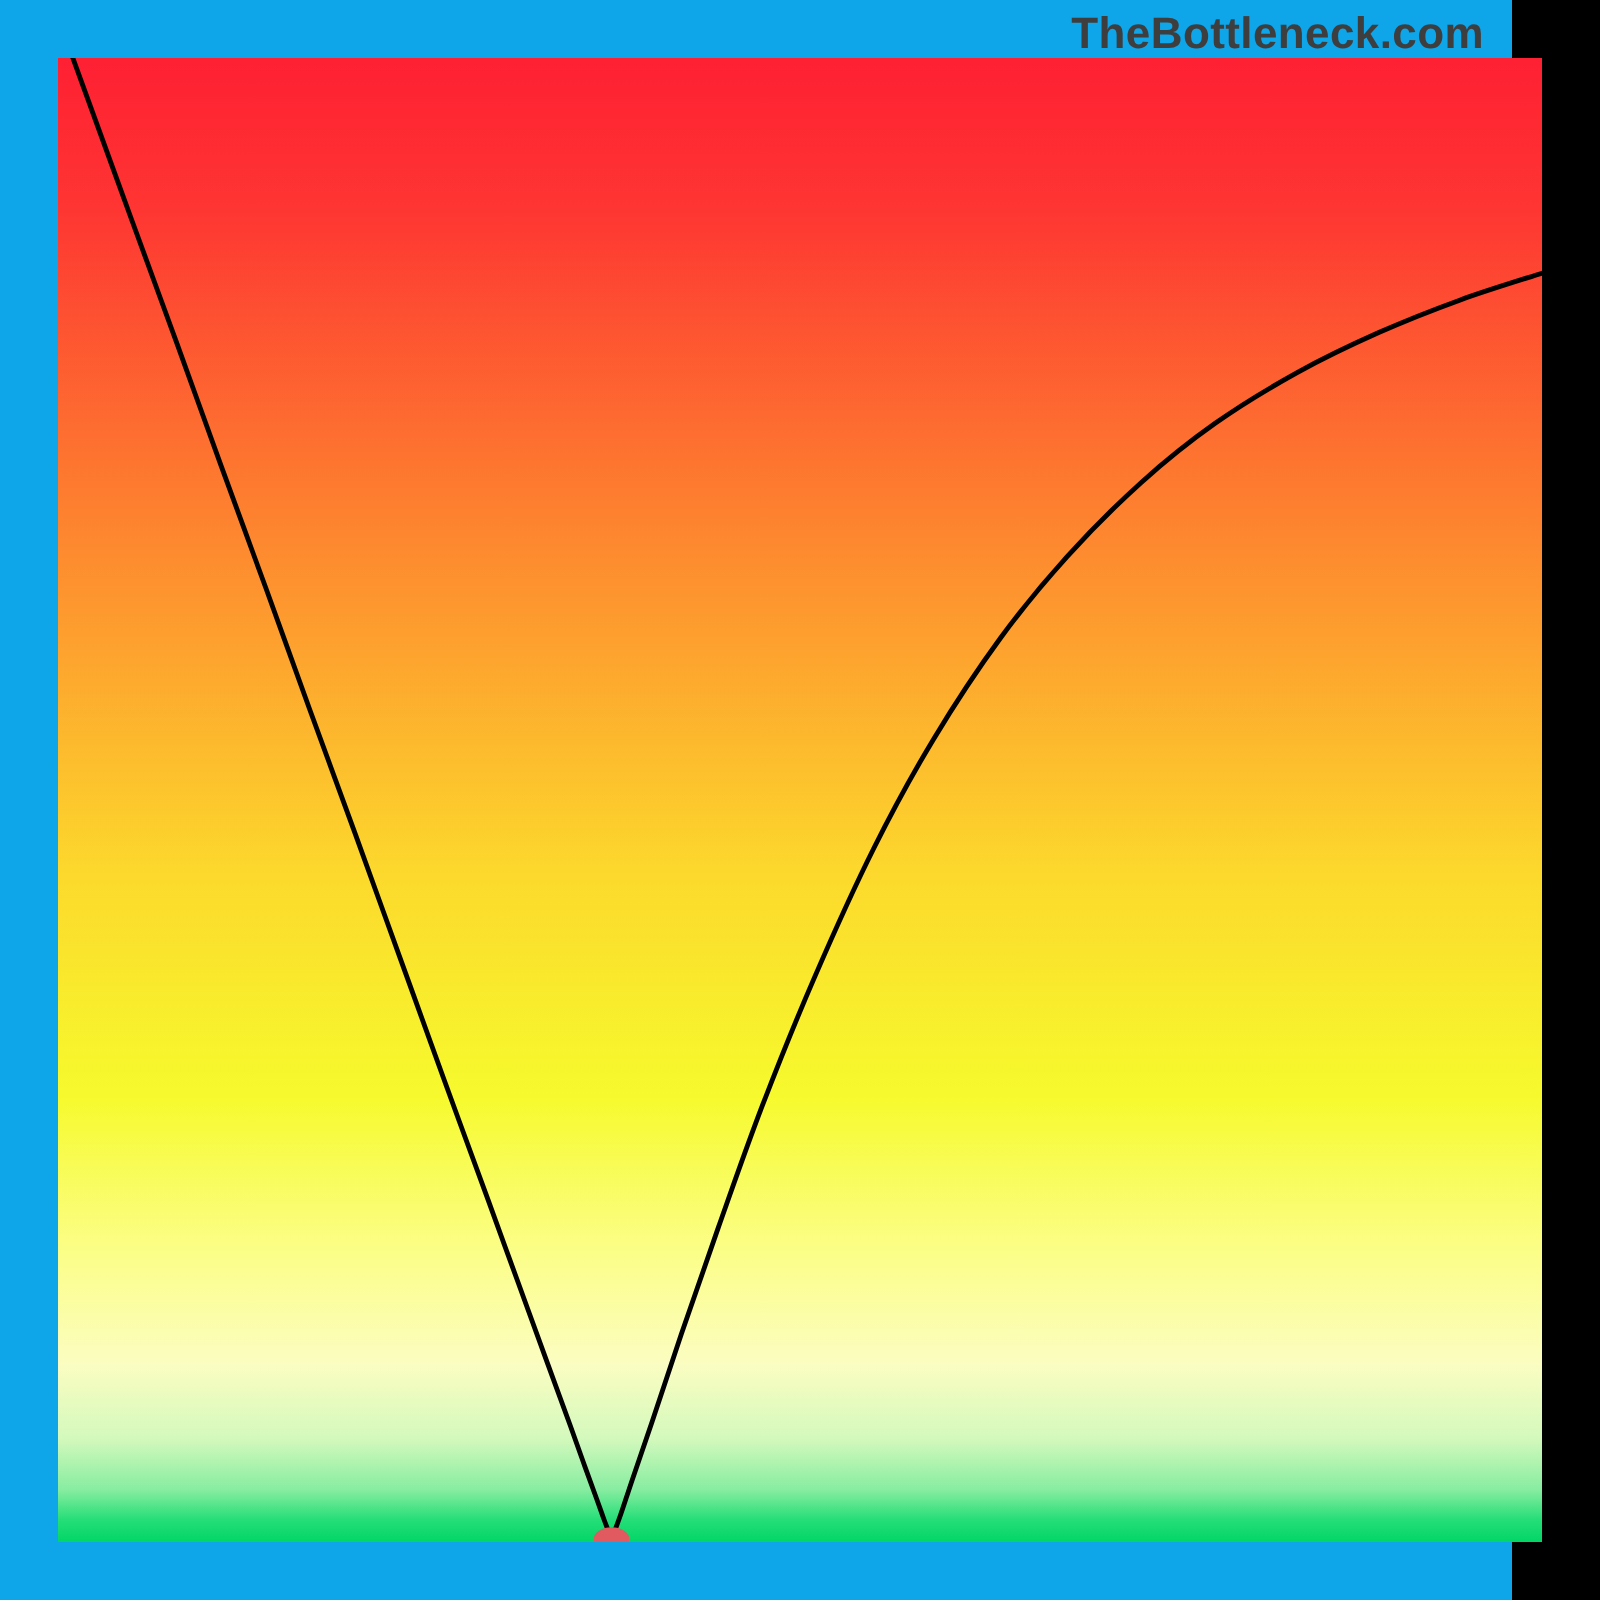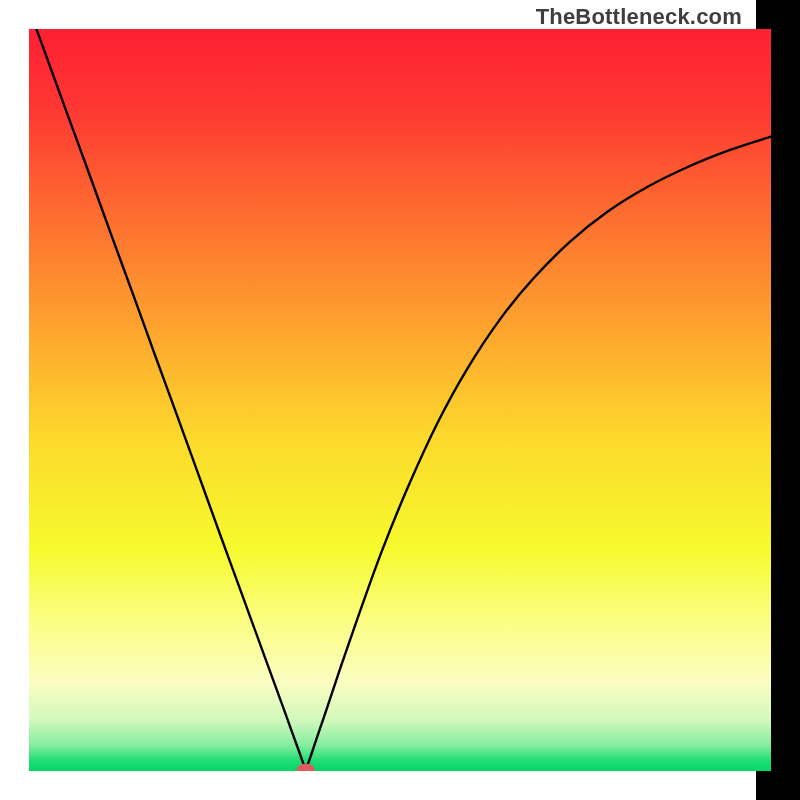--- a/index.html
+++ b/index.html
@@ -8,21 +8,21 @@
     width: 800px;
     height: 800px;
     overflow: hidden;
     background: #000;
     font-family: Arial, Helvetica, sans-serif;
   }
   .frame {
     position: relative;
     width: 756px;
     height: 800px;
-    background: #ffffff;
+    background: #0ea5e9;
   }
   .watermark {
     position: absolute;
     top: 4px;
     right: 14px;
     font-size: 22px;
     font-weight: 600;
     color: #3e3e3e;
     letter-spacing: 0.2px;
     z-index: 5;

